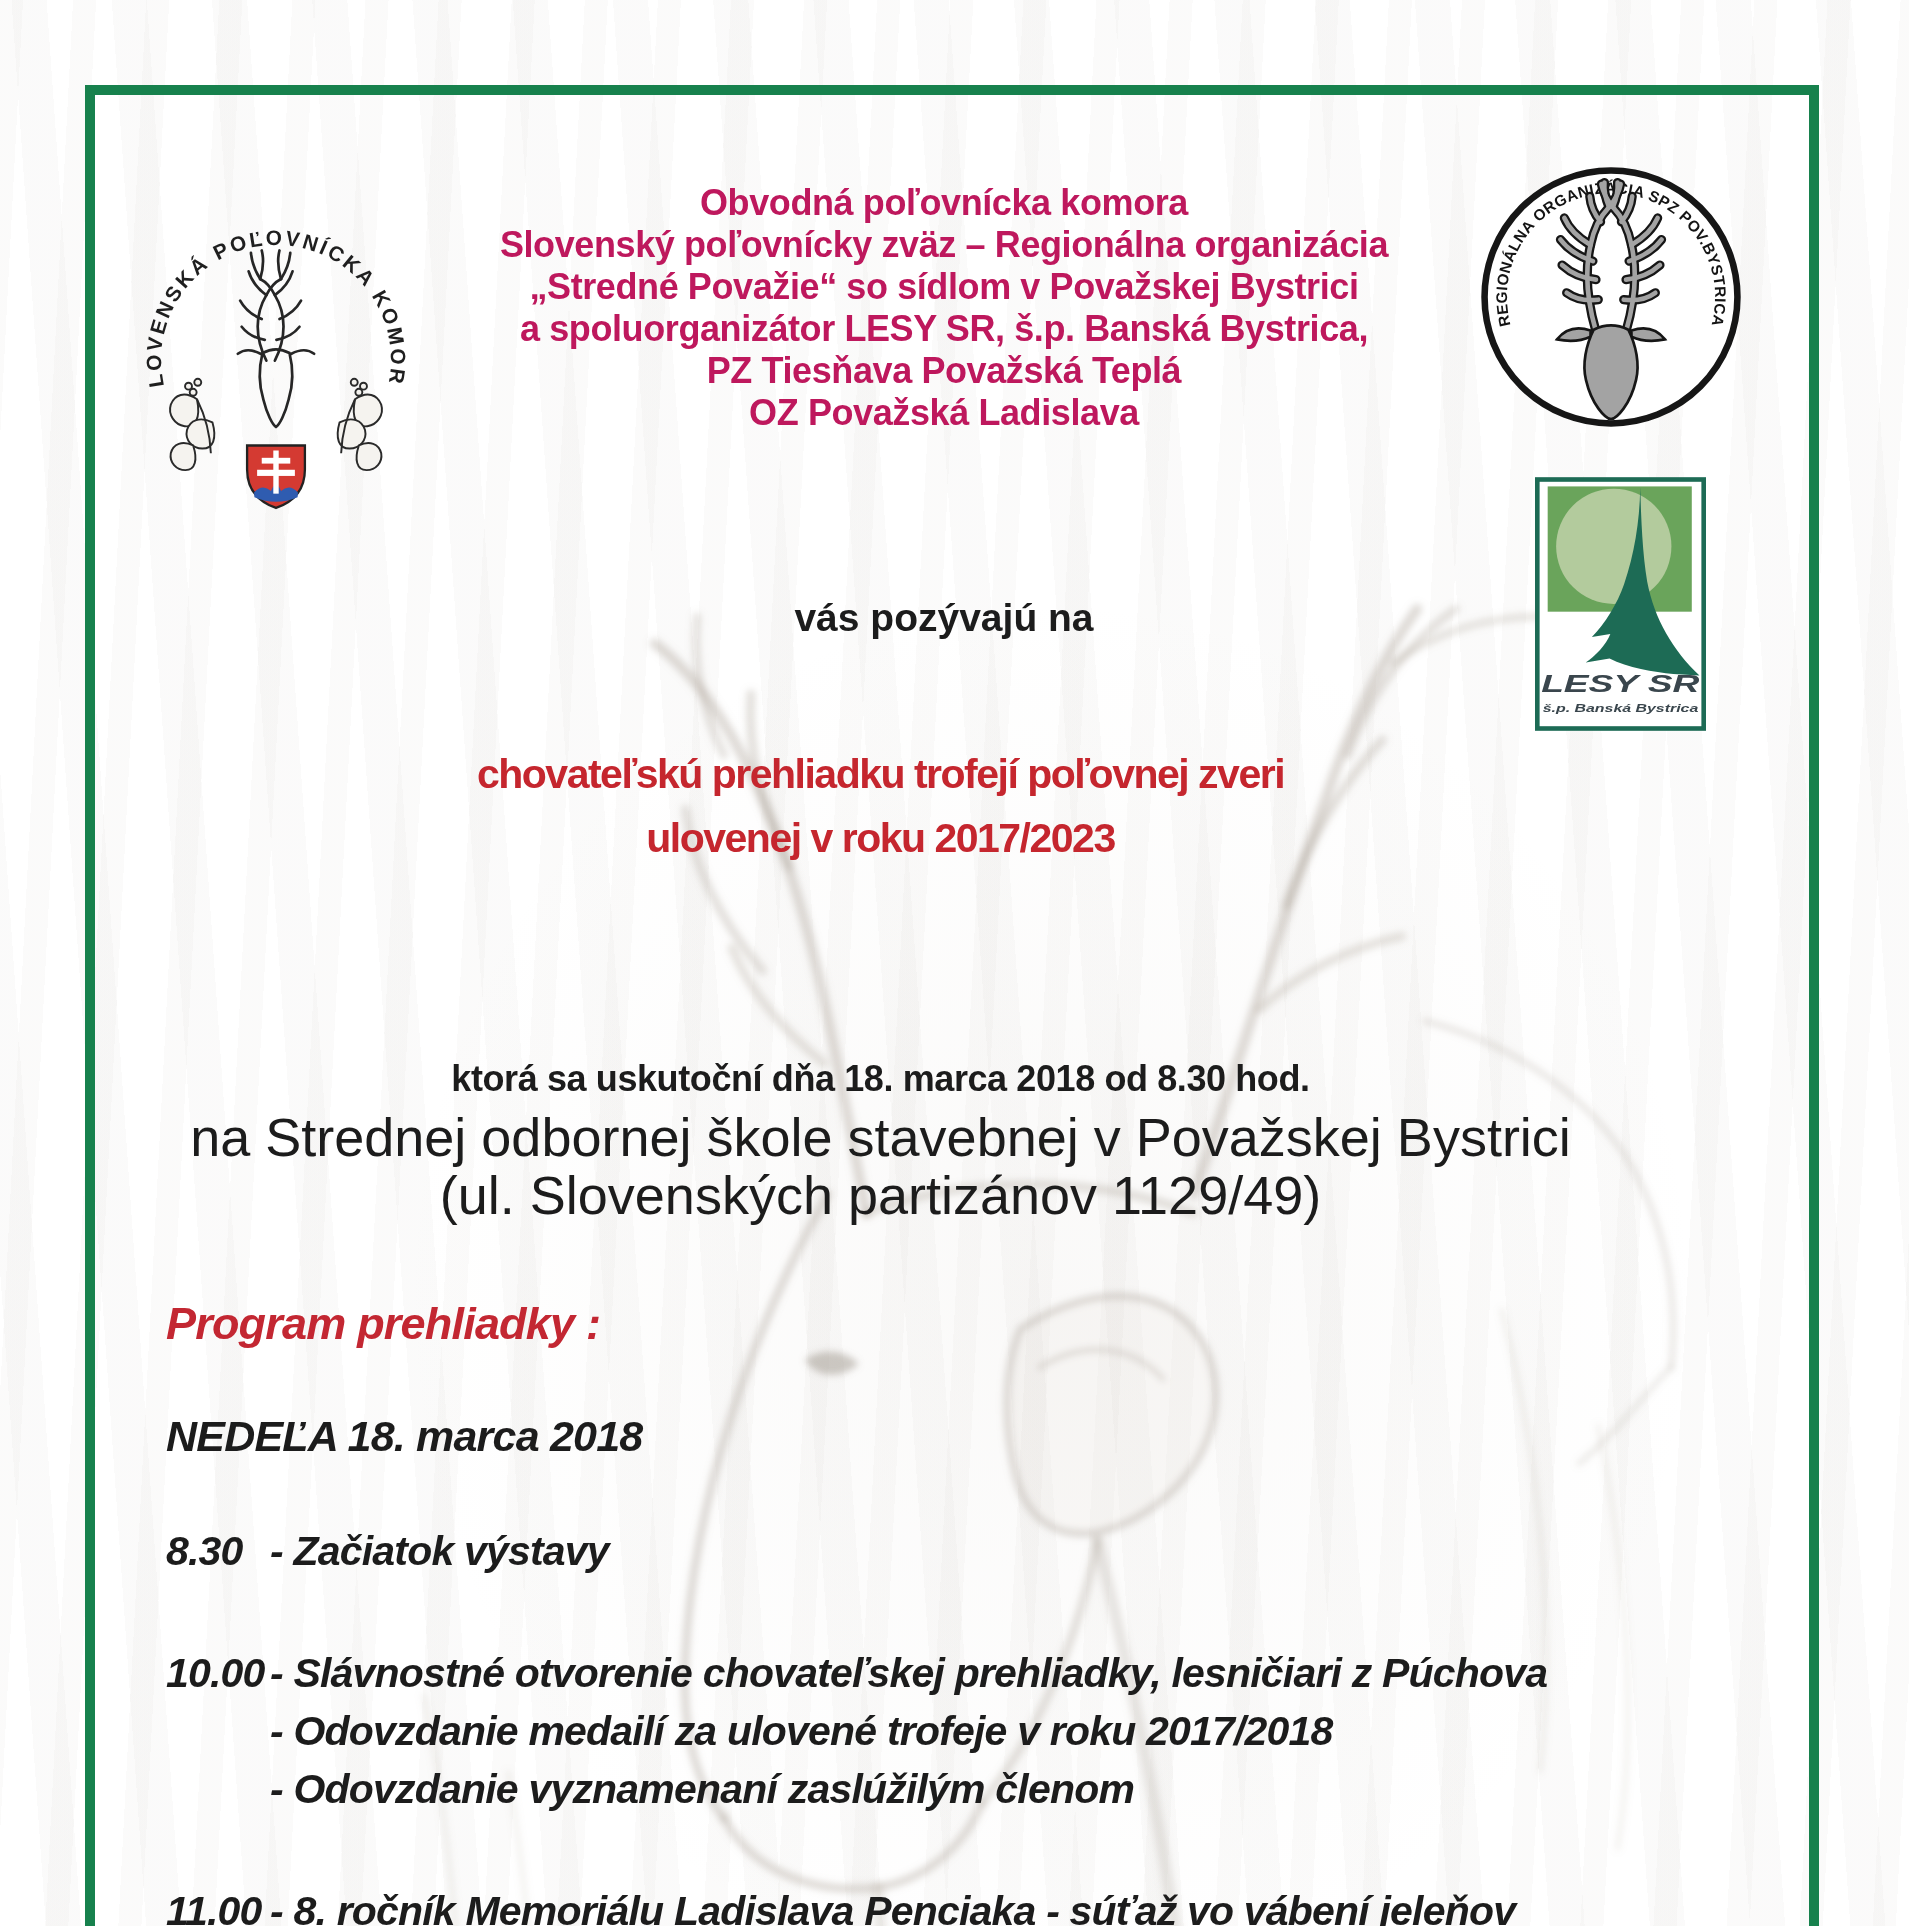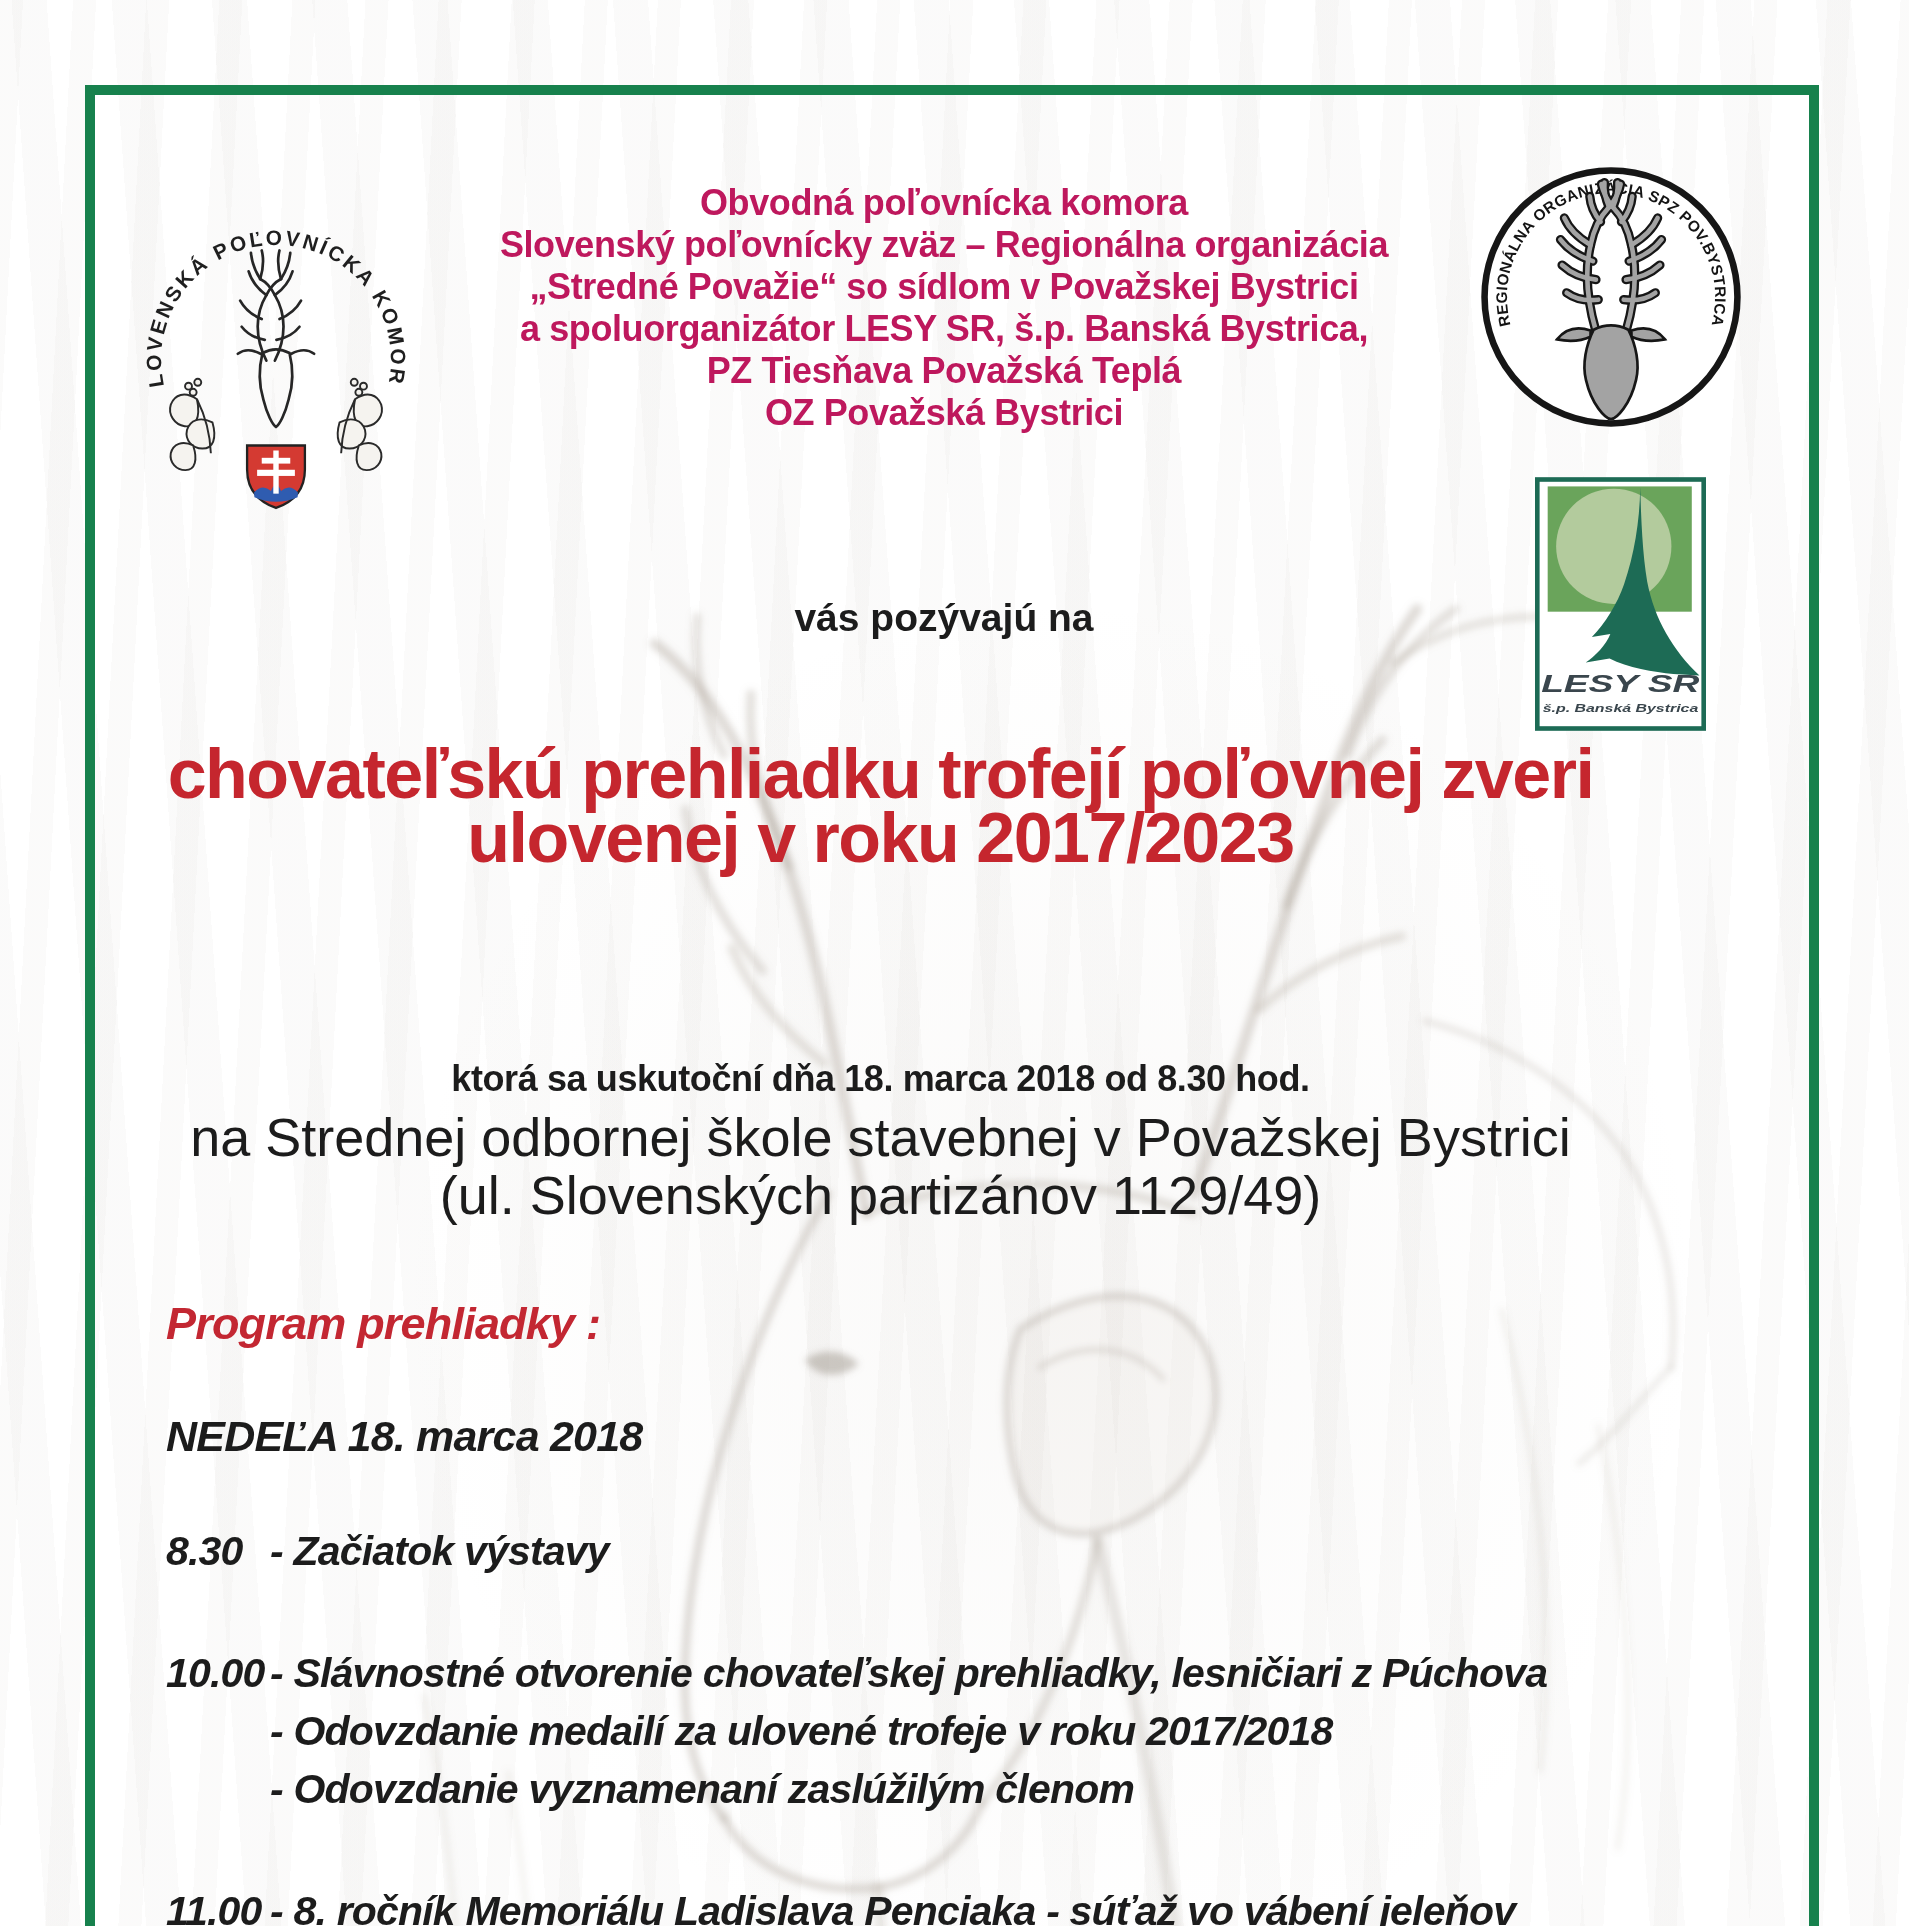--- a/index.html
+++ b/index.html
@@ -33,21 +33,21 @@
     left:424px; top:182px; width:1040px; text-align:center;
     font-size:36px; line-height:42px; font-weight:bold; letter-spacing:-0.4px;
     color:#be185d;
   }
   .lead {
     left:424px; top:595px; width:1040px; text-align:center;
     font-size:39px; line-height:45px; font-weight:bold; color:#1c1c1c;
   }
   .red-title {
     left:162px; top:742px; width:1437px; text-align:center;
-    font-size:70px; line-height:64px; font-weight:bold; letter-spacing:-1.5px;
+    font-size:41px; line-height:64px; font-weight:bold; letter-spacing:-1.5px;
     color:#c5262e;
   }
   .event-block { left:162px; top:1002px; width:1437px; text-align:center; }
   .event-l1 { font-size:36px; line-height:58px; font-weight:bold; letter-spacing:-0.4px;margin-top:48px; }
   .event-l2, .event-l3 { font-size:54px; line-height:58px; font-weight:normal; }
 
   .prog-heading {
     left:166px; top:1301px; width:1156px;
     font-size:45px; line-height:46px; font-weight:bold; font-style:italic;
     letter-spacing:-0.8px; color:#c32732;
@@ -196,21 +196,21 @@
     <text x="16" y="560" font-size="62" font-style="italic" font-weight="bold" fill="#3a464d" font-family="Liberation Sans, sans-serif" textLength="412" lengthAdjust="spacingAndGlyphs">LESY SR</text>
     <text x="20" y="612" font-size="30" font-style="italic" font-weight="bold" fill="#3a464d" font-family="Liberation Sans, sans-serif" textLength="405" lengthAdjust="spacingAndGlyphs">š.p. Banská Bystrica</text>
   </svg>
 
   <div class="txt header-block">
     <div>Obvodná poľovnícka komora</div>
     <div>Slovenský poľovnícky zväz – Regionálna organizácia</div>
     <div>„Stredné Považie“ so sídlom v Považskej Bystrici</div>
     <div>a spoluorganizátor LESY SR, š.p. Banská Bystrica,</div>
     <div>PZ Tiesňava Považská Teplá</div>
-    <div>OZ Považská Bystrici</div>
+    <div>OZ Považská Ladislava</div>
   </div>
 
   <div class="txt lead">vás pozývajú na</div>
 
   <div class="txt red-title">
     <div>chovateľskú prehliadku trofejí poľovnej zveri</div>
     <div>ulovenej v roku 2017/2023</div>
   </div>
 
   <div class="txt event-block">

